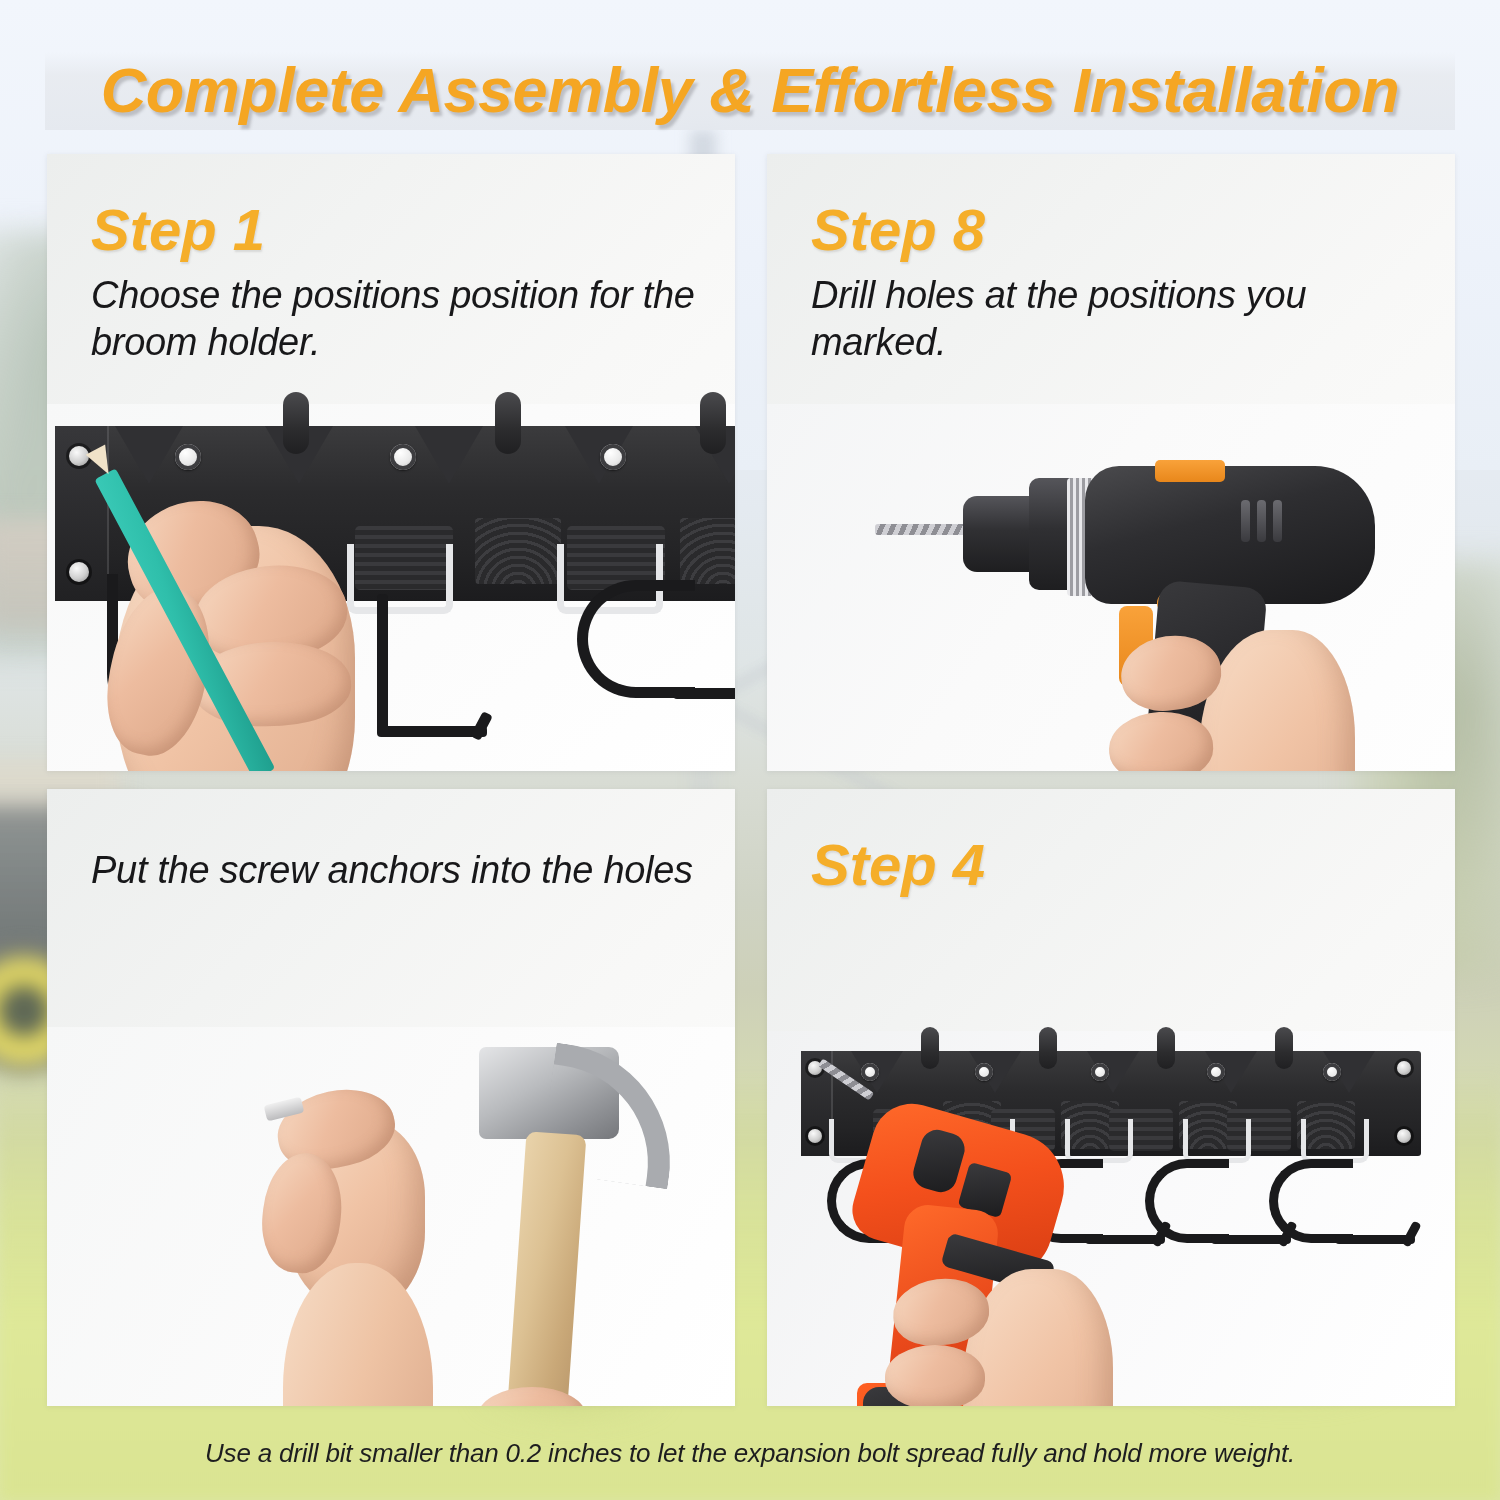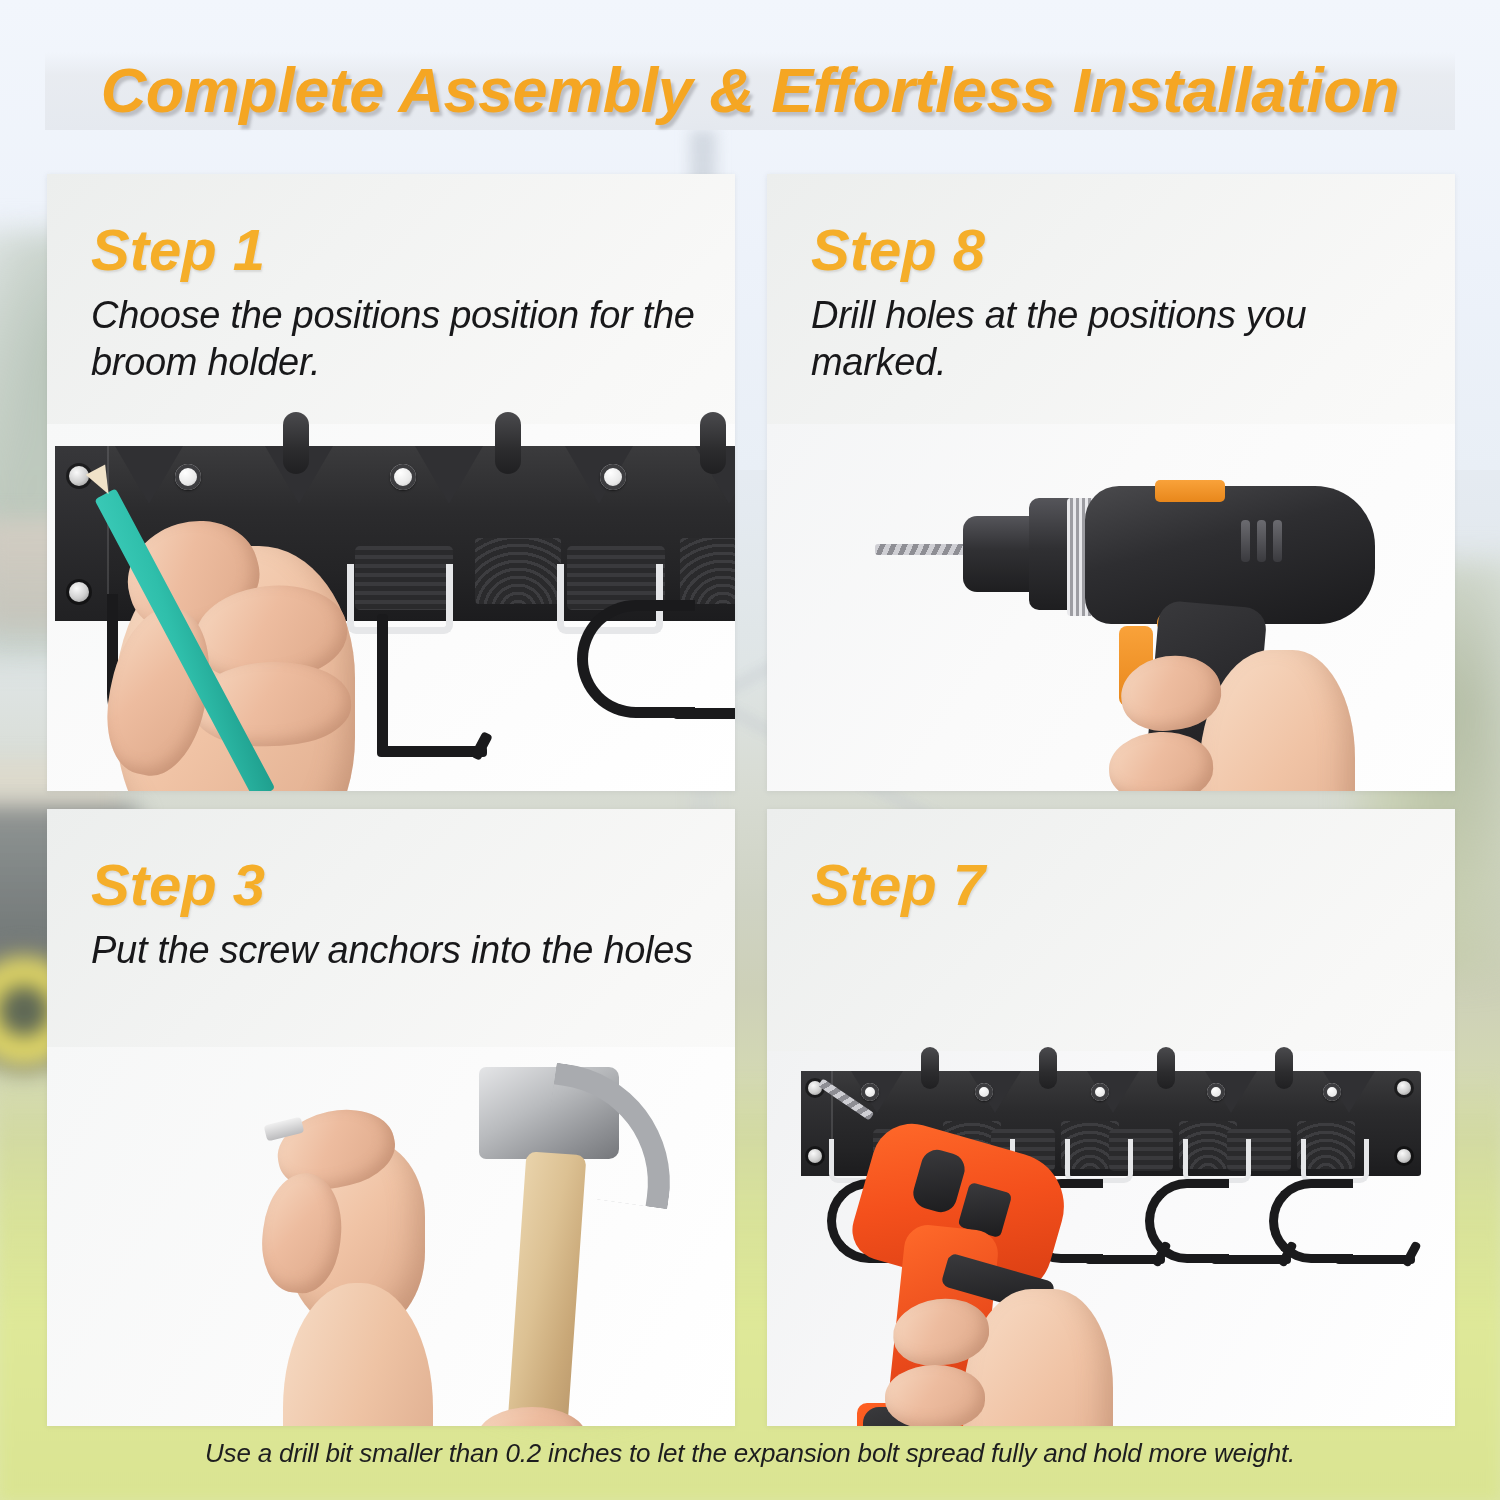--- a/index.html
+++ b/index.html
@@ -119,21 +119,21 @@
     font-style: italic;
     letter-spacing: -0.5px;
     color: #F5A623;
     text-shadow: 3px 4px 3px rgba(120,120,125,.38);
     white-space: nowrap;
   }
 
   
   #panels {
     position: absolute;
-    left: 47px; top: 174px;
+    left: 47px; top: 154px;
     width: 1408px; height: 1252px;
     display: grid;
     grid-template-columns: 688px 688px;
     grid-template-rows: 617px 617px;
     column-gap: 32px;
     row-gap: 18px;
   }
   .panel {
     position: relative;
     overflow: hidden;
@@ -432,21 +432,20 @@
         <div class="palm" style="left:96px; top:30px; width:156px; height:270px;"></div>
         <div class="finger" style="left:18px; top:36px; width:100px; height:74px; transform:rotate(-8deg);"></div>
         <div class="finger" style="left:6px; top:112px; width:104px; height:70px; transform:rotate(-3deg);"></div>
 
       </div>
     </div>
   </div>
 
   <div class="panel">
     <div class="panel-head">
-      <div class="step-label">Step 3</div>
       <div class="step-desc">Put the screw anchors into the holes</div>
     </div>
 
     <div class="photo" id="photo3">
       <div id="p3-wall"></div>
 
       <div class="hammer-head" style="left:432px; top:20px; width:140px; height:92px;"></div>
       <div class="hammer-claw" style="left:500px; top:24px; width:130px; height:130px;"></div>
       <div class="hammer-handle" style="left:468px; top:106px; width:60px; height:330px; transform:rotate(4deg);"></div>
 
@@ -462,21 +461,21 @@
         <div class="finger" style="left:4px; top:72px; width:78px; height:120px; transform:rotate(6deg);"></div>
       </div>
       <div style="position:absolute; left:218px; top:74px; width:38px; height:16px; border-radius:4px;
                   background: linear-gradient(180deg,#efefef,#bcbcbe); transform: rotate(-14deg);"></div>
       <div class="arm" style="left:236px; top:236px; width:150px; height:260px;"></div>
     </div>
   </div>
 
   <div class="panel">
     <div class="panel-head">
-      <div class="step-label">Step 7</div>
+      <div class="step-label">Step 4</div>
     </div>
 
     <div class="photo" id="photo4">
       <div id="p4-wall"></div>
 
       <div class="rail" style="left:34px; top:20px; width:620px; height:105px;">
         <div class="rail-endplate" style="left:0; width:32px;"></div>
         <div class="screwhole" style="left:7px; top:10px; width:14px; height:14px;"></div>
         <div class="screwhole" style="left:7px; top:78px; width:14px; height:14px;"></div>
         <div class="screwhole" style="right:10px; top:10px; width:14px; height:14px;"></div>

